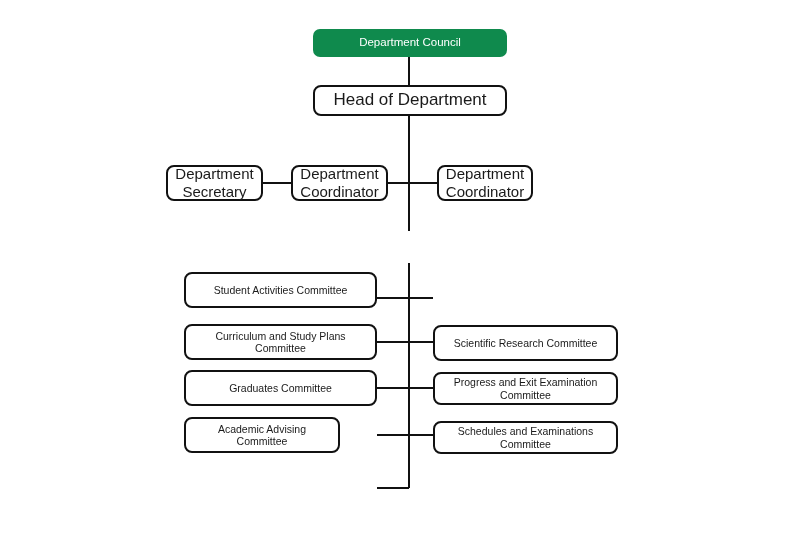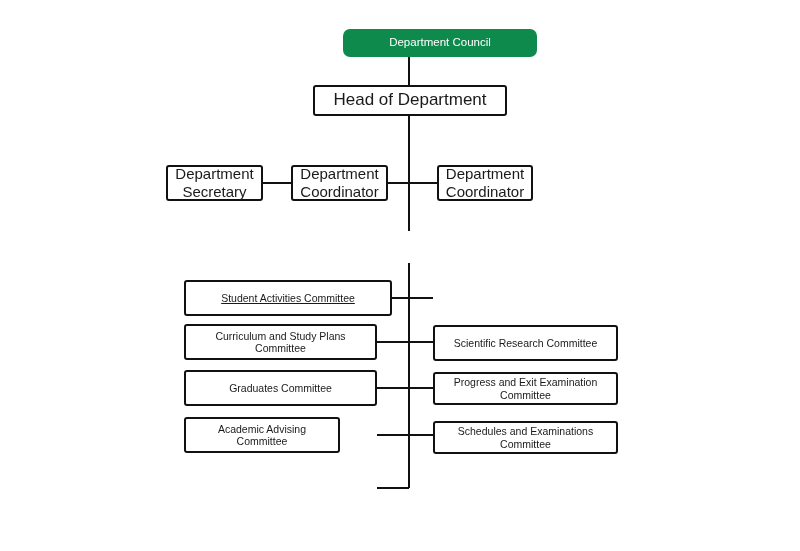--- a/index.html
+++ b/index.html
@@ -35,29 +35,28 @@
     display: flex;
     align-items: center;
     justify-content: center;
     text-align: center;
     z-index: 2;
     line-height: 1.18;
   }
   .node-plain {
     background: #ffffff;
     border: 2px solid #111111;
-    border-radius: 3px;
+    border-radius: 8px;
     color: #1a1a1a;
   }
   .node-green {
     background: #0f8a4d;
     border: none;
     border-radius: 7px;
     color: #ffffff;
-    margin-left: 30px;
   }
   .t-council { font-size: 11.5px; }
   .t-head    { font-size: 17px; }
   .t-mid     { font-size: 15px; }
   .t-green2  { font-size: 10px; font-weight: 600; }
   .t-com     { font-size: 10.5px; }
   .label {
     display: block;
     padding: 0 7px;
     white-space: pre-line;
@@ -111,21 +110,21 @@
     <span class="label">Department
 Coordinator</span>
   </div>
 
   <div class="node node-plain t-mid" style="left:437px; top:165px; width:96px; height:36px;">
     <span class="label">Department
 Coordinator</span>
   </div>
 
 
-  <div class="node node-plain t-com" style="left:184px; top:280px; width:208px; height:36px;text-decoration:underline;">
+  <div class="node node-plain t-com" style="left:184px; top:272px; width:193px; height:36px;">
     <span class="label">Student Activities Committee</span>
   </div>
 
   <div class="node node-plain t-com" style="left:184px; top:324px; width:193px; height:36px;">
     <span class="label">Curriculum and Study Plans Committee</span>
   </div>
 
   <div class="node node-plain t-com" style="left:184px; top:370px; width:193px; height:36px;">
     <span class="label">Graduates Committee</span>
   </div>

